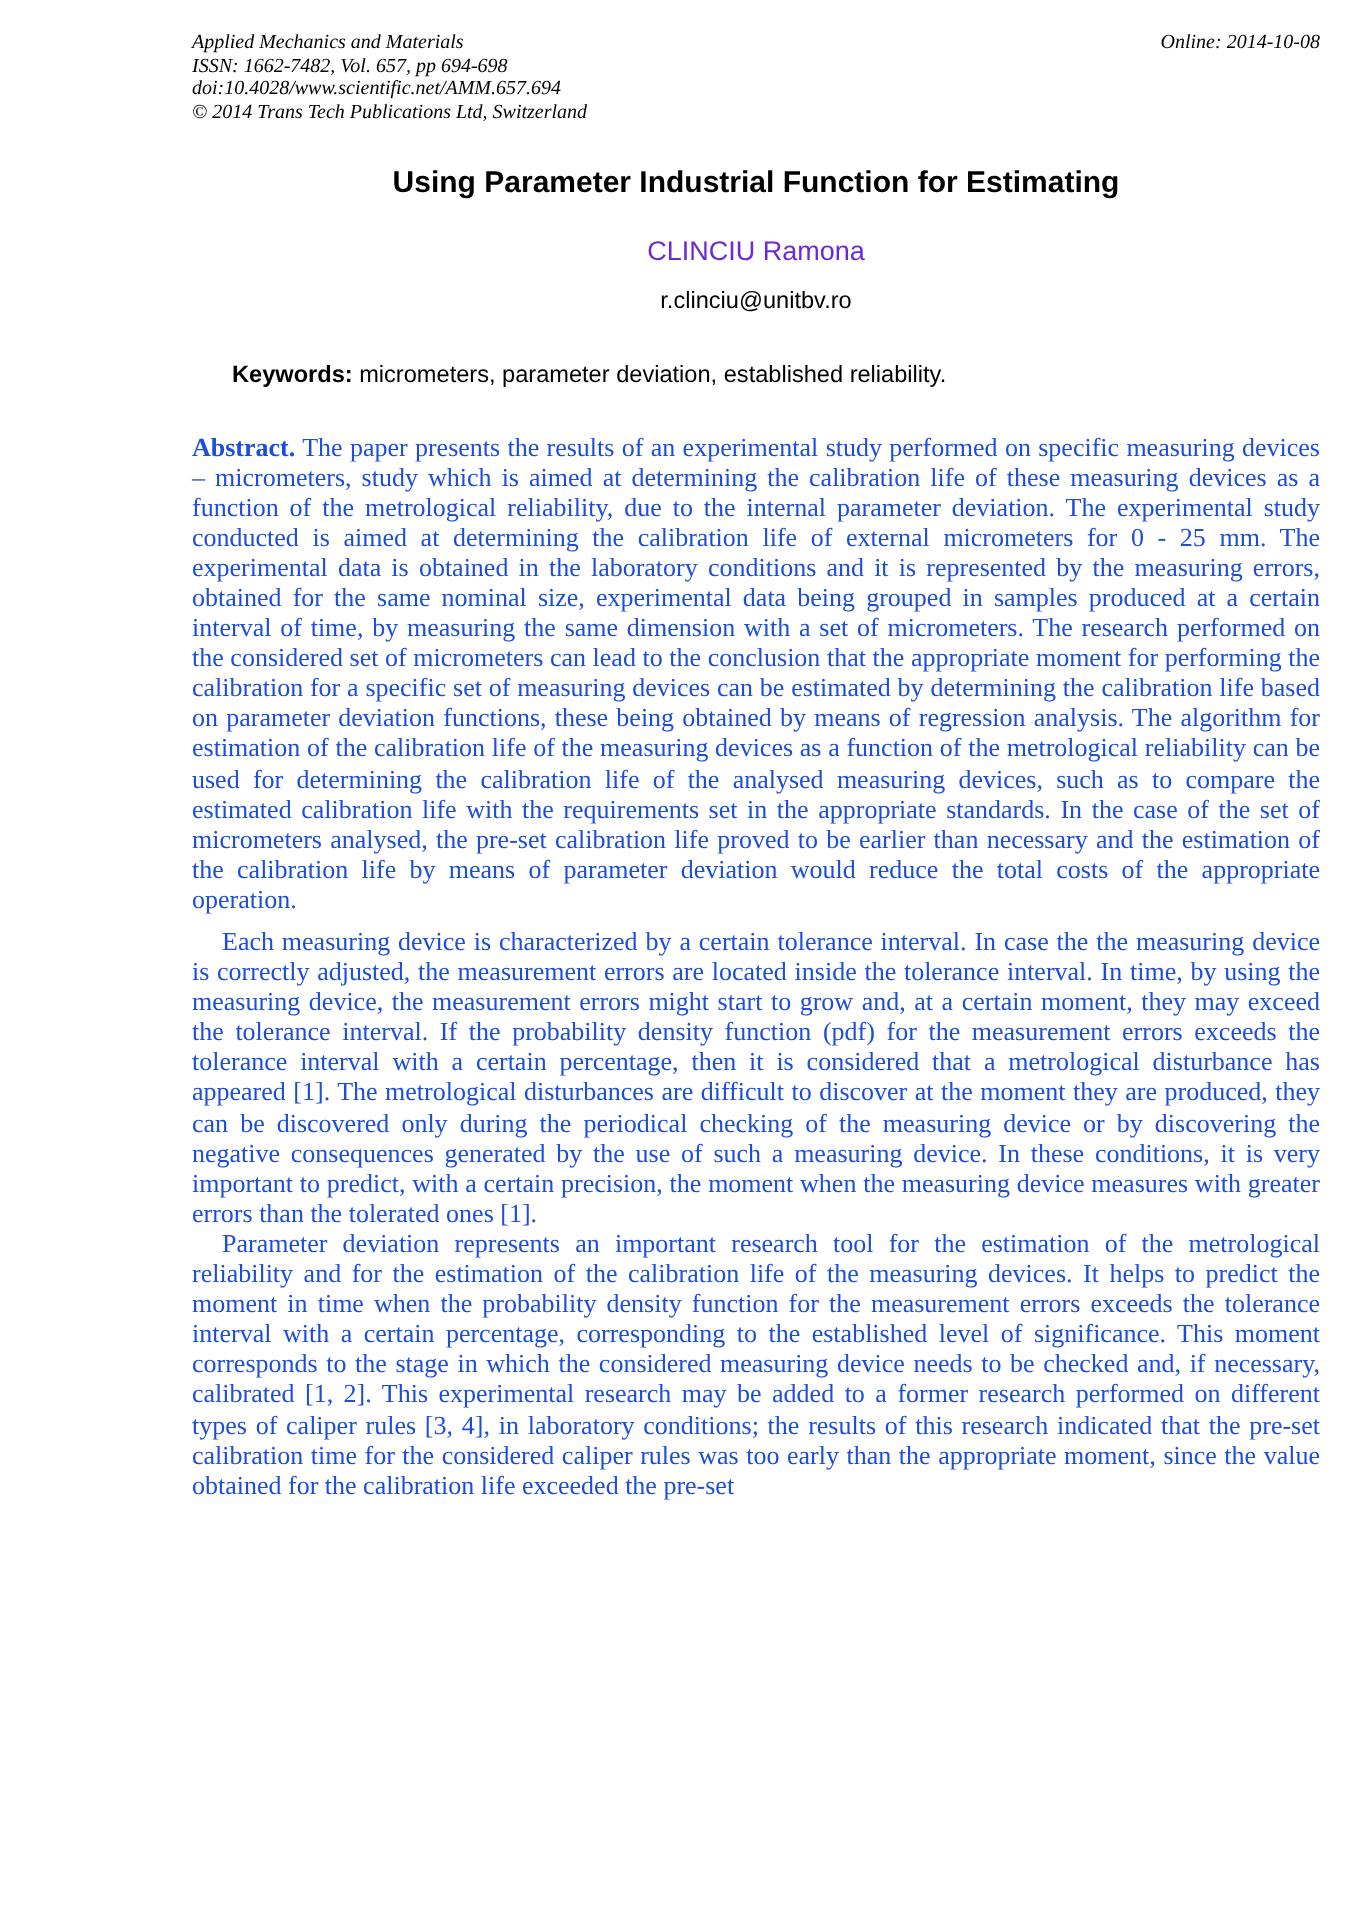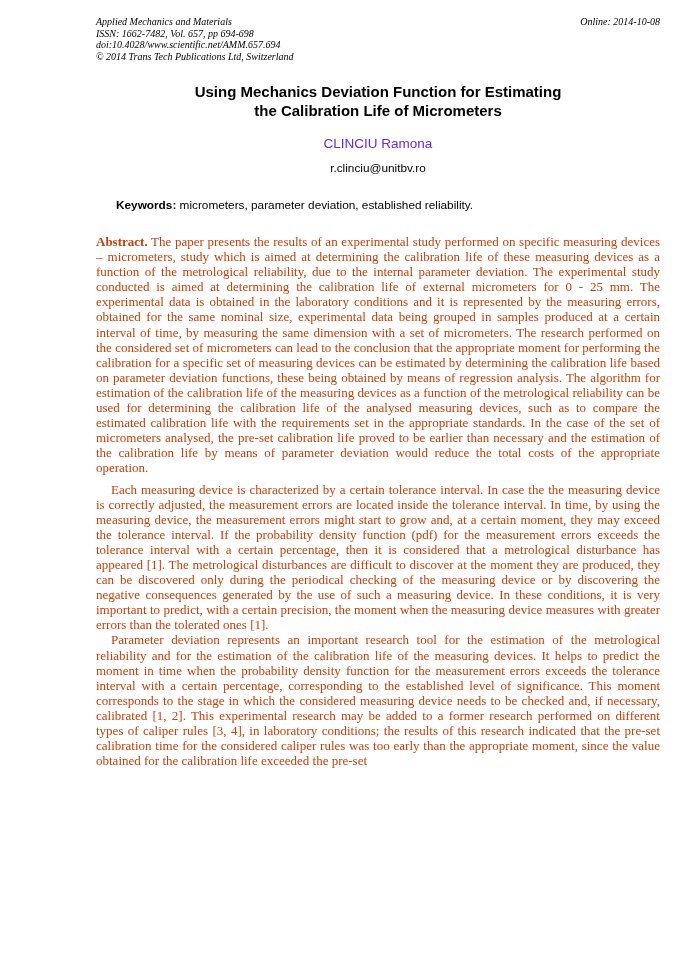--- a/index.html
+++ b/index.html
@@ -76,21 +76,21 @@
     line-height: 14px;
     color: #000000;
   }
   .keywords .label { font-weight: bold; padding-left: 20px; }
 
   
   .abstract, .body-paragraph {
     font-family: "Liberation Serif", serif;
     font-size: 13px;
     line-height: 15.1px;
-    color: #c2410c;
+    color: #1d4ed8;
     text-align: justify;
     margin: 0;
   }
   .abstract { margin-top: 22px; }
   .abstract .label { font-weight: bold; }
 
   .section-heading {
     margin: 24px 0 0 0;
     font-family: "Liberation Serif", serif;
     font-weight: bold;
@@ -109,21 +109,21 @@
   <header class="pub-header">
     <div class="pub-left">
       <div>Applied Mechanics and Materials</div>
       <div>ISSN: 1662-7482, Vol. 657, pp 694-698</div>
       <div>doi:10.4028/www.scientific.net/AMM.657.694</div>
       <div>© 2014 Trans Tech Publications Ltd, Switzerland</div>
     </div>
     <div class="pub-right">Online: 2014-10-08</div>
   </header>
 
-  <h1 class="title"><span>Using Mechanics Deviation Function for Estimating</span><br><span>the Calibration Life of Micrometers</span></h1>
+  <h1 class="title"><span>Using Parameter Industrial Function for Estimating</span><br></h1>
 
   <div class="author-name">CLINCIU Ramona</div>
 
 
   <div class="email">r.clinciu@unitbv.ro</div>
 
   <p class="keywords"><span class="label">Keywords:</span><span> micrometers, parameter deviation, established reliability.</span></p>
 
   <p class="abstract"><span class="label">Abstract.</span><span> The paper presents the results of an experimental study performed on specific measuring devices – micrometers, study which is aimed at determining the calibration life of these measuring devices as a function of the metrological reliability, due to the internal parameter deviation. The experimental study conducted is aimed at determining the calibration life of external micrometers for 0 - 25 mm. The experimental data is obtained in the laboratory conditions and it is represented by the measuring errors, obtained for the same nominal size, experimental data being grouped in samples produced at a certain interval of time, by measuring the same dimension with a set of micrometers. The research performed on the considered set of micrometers can lead to the conclusion that the appropriate moment for performing the calibration for a specific set of measuring devices can be estimated by determining the calibration life based on parameter deviation functions, these being obtained by means of regression analysis. The algorithm for estimation of the calibration life of the measuring devices as a function of the metrological reliability can be used for determining the calibration life of the analysed measuring devices, such as to compare the estimated calibration life with the requirements set in the appropriate standards. In the case of the set of micrometers analysed, the pre-set calibration life proved to be earlier than necessary and the estimation of the calibration life by means of parameter deviation would reduce the total costs of the appropriate operation.</span></p>
 

